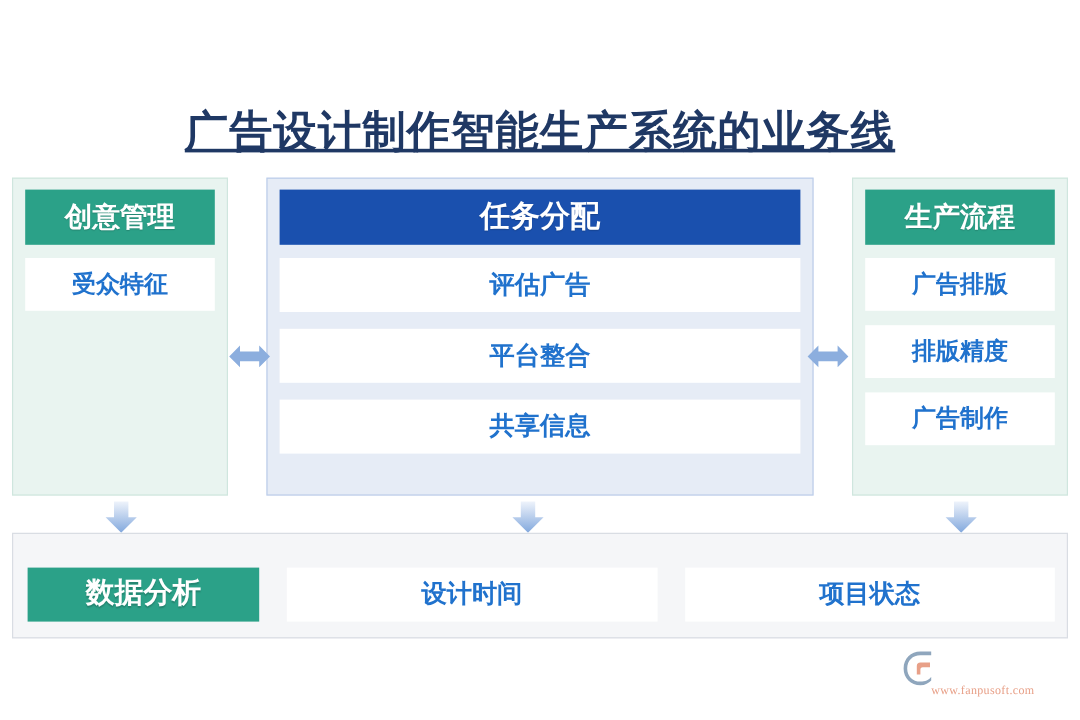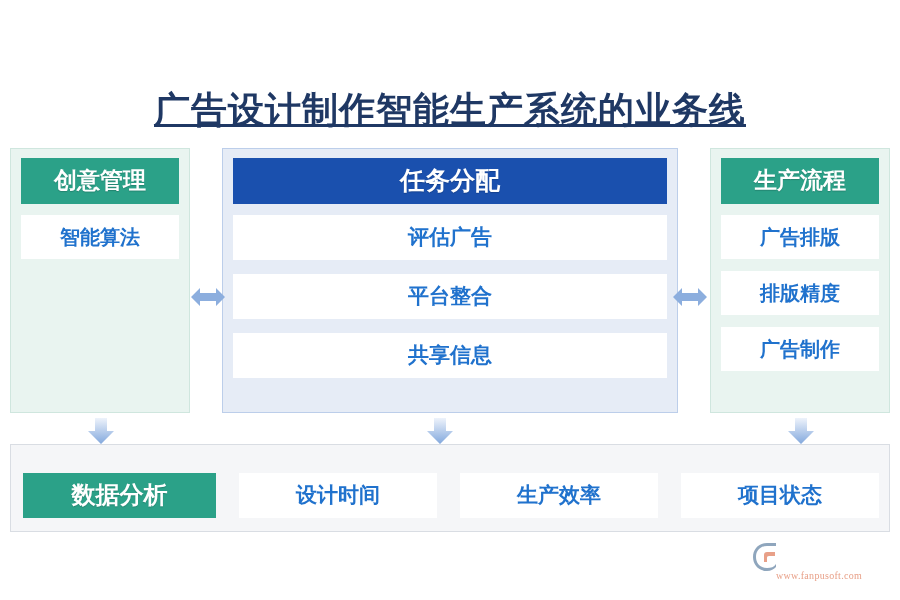--- a/index.html
+++ b/index.html
@@ -199,21 +199,21 @@
 </style>
 </head>
 <body>
 
 <div class="page-title">广告设计制作智能生产系统的业务线</div>
 
 <div class="columns-row">
 
   <div class="panel panel-left">
     <div class="panel-header header-teal">创意管理</div>
-    <div class="panel-item">智能算法</div>
+    <div class="panel-item">受众特征</div>
   </div>
 
   <div class="panel panel-center">
     <div class="panel-header header-blue">任务分配</div>
     <div class="panel-item">评估广告</div>
     <div class="panel-item">平台整合</div>
     <div class="panel-item">共享信息</div>
   </div>
 
   <div class="panel panel-right">
@@ -266,21 +266,20 @@
       </linearGradient>
     </defs>
     <path d="M9,1 L21,1 L21,14 L28,14 L15,27 L2,14 L9,14 Z" fill="url(#dg3)"></path>
   </svg>
 </div>
 
 <div class="bottom-panel">
   <div class="bottom-row">
     <div class="bottom-item is-header">数据分析</div>
     <div class="bottom-item">设计时间</div>
-    <div class="bottom-item">生产效率</div>
     <div class="bottom-item">项目状态</div>
   </div>
 </div>
 
 <div class="logo">
   <div class="logo-mark">
     <svg width="30" height="30" viewBox="0 0 30 30">
       <path d="M15,1 C7,1 1,7 1,15 C1,23 7,29 15,29 C19,29 22,27 24,25 L24,22
                C22,25 19,26 15,26 C8.5,26 4,21.5 4,15 C4,8.5 8.5,4 15,4 L24,4 L24,1 Z" fill="#8fa6bd"></path>
       <path d="M12,20 L12,13 C12,11 13,10 15,10 L23,10 L23,14 L17,14 C15.5,14 15,14.8 15,16 L15,20 Z" fill="#e8a088"></path>

